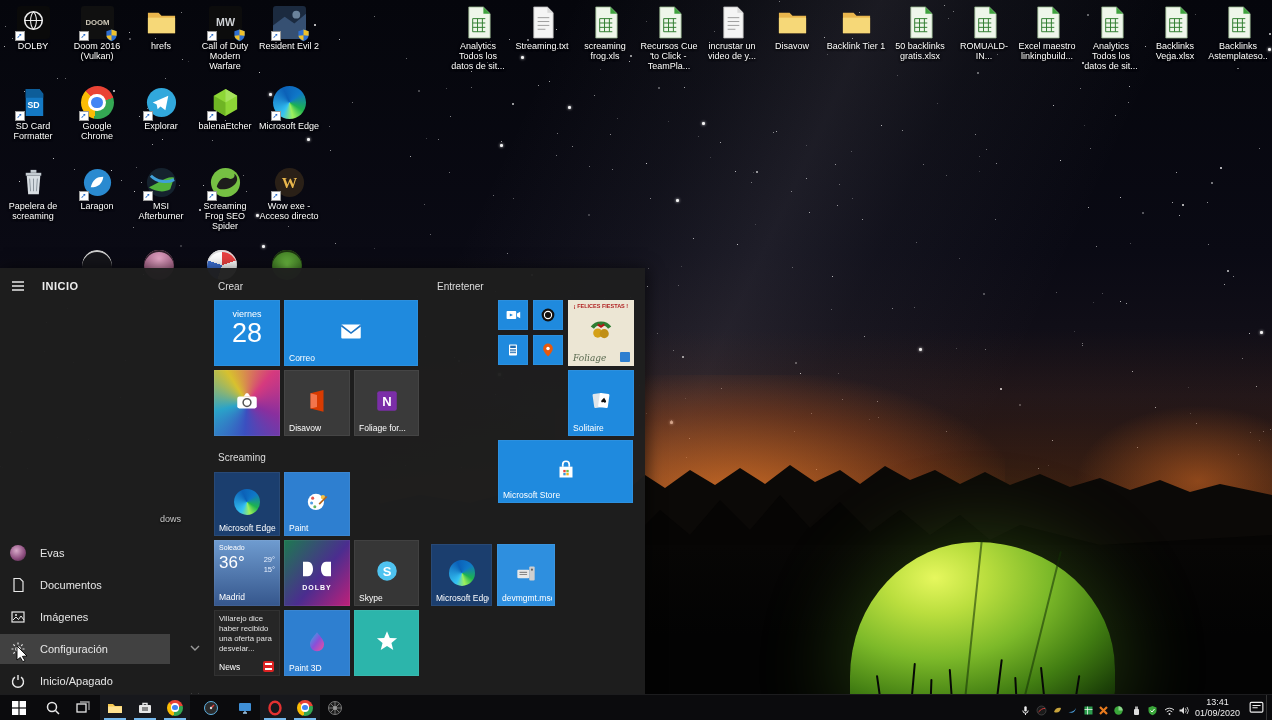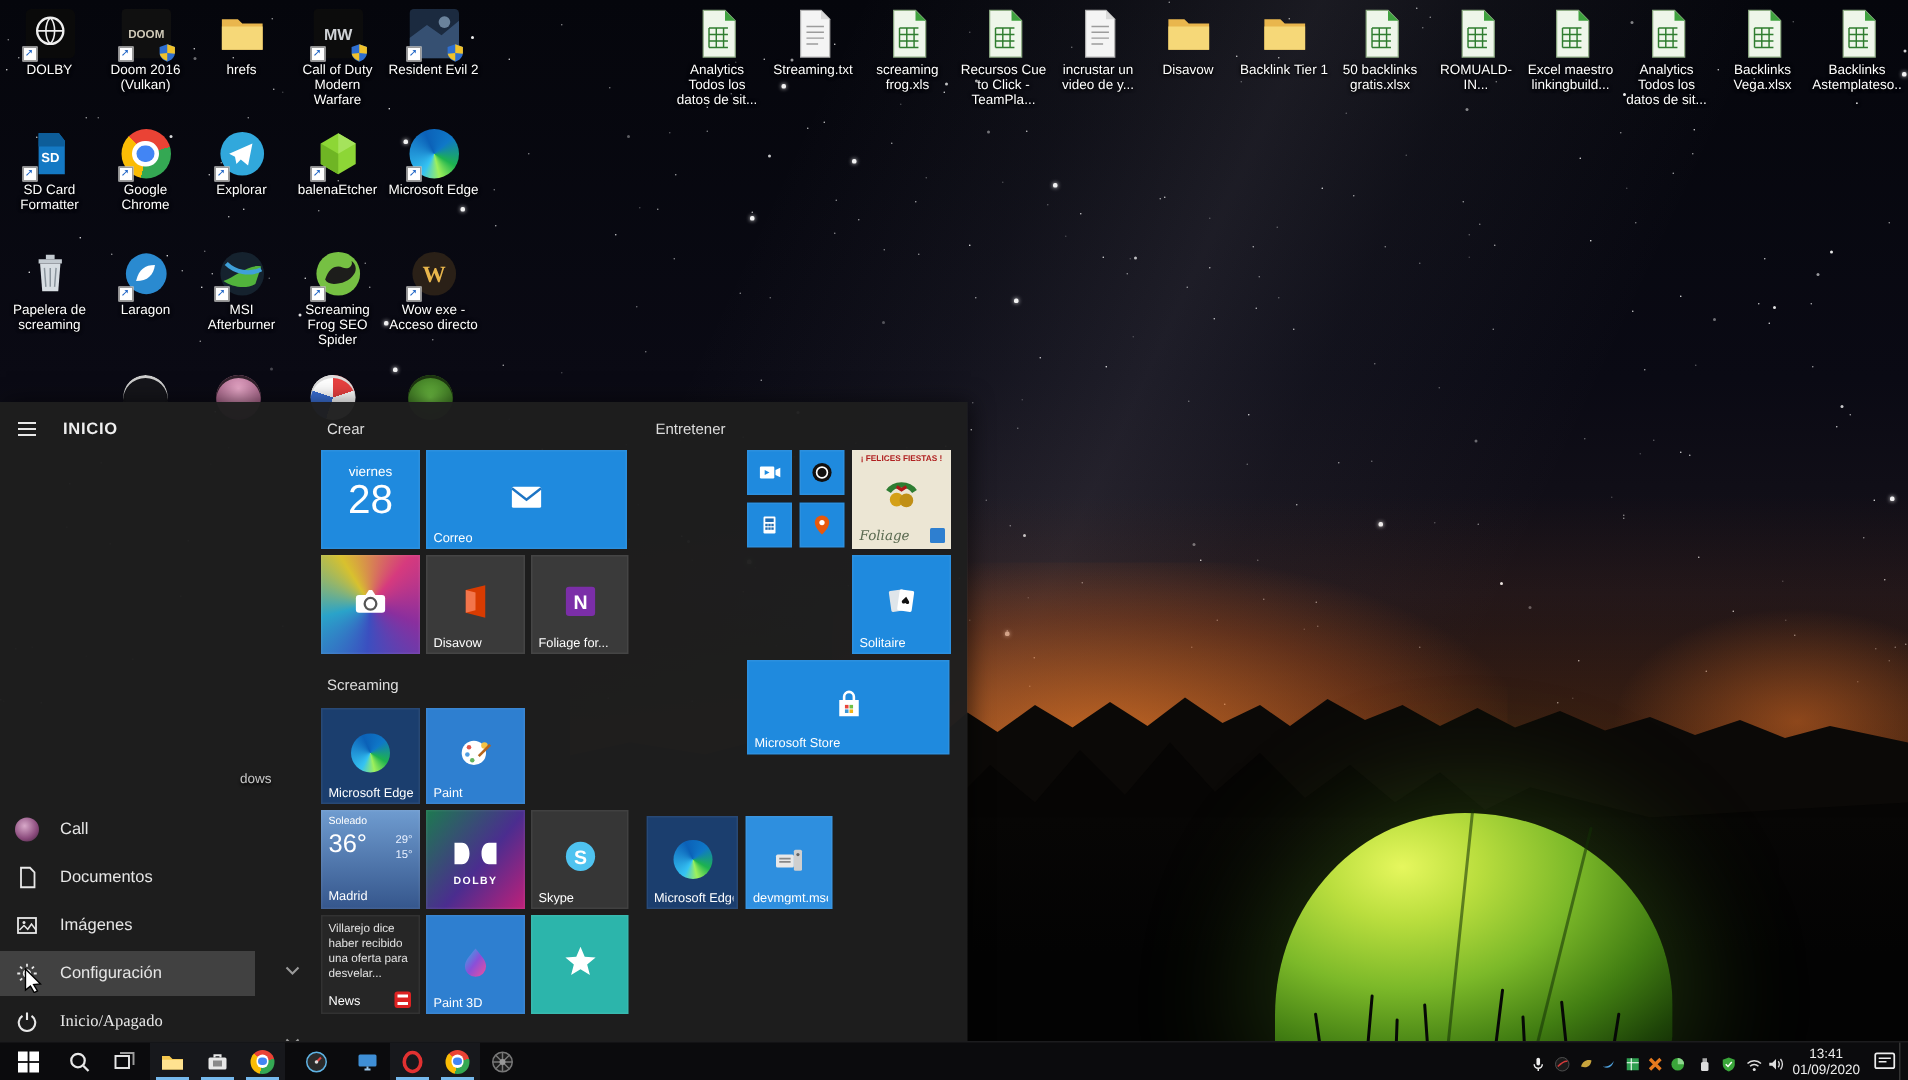--- a/index.html
+++ b/index.html
@@ -684,21 +684,21 @@
         <span class="navic"><svg viewBox="0 0 16 16">
               <path d="M2 4h12M2 8h12M2 12h12" stroke="#e8e8e8" stroke-width="1.4" fill="none"></path>
             </svg></span>
         <span id="start-title">INICIO</span>
       </div>
       <div id="nav-items">
           <div class="navit" style="top: 270px;">
             <span class="navic">
               <div class="avatar"></div>
             </span>
-            <span>Call</span>
+            <span>Evas</span>
           </div>
           <div class="navit" style="top: 302px;">
             <span class="navic"><svg viewBox="0 0 16 16" width="100%" height="100%">
                 <path d="M4 1.5h6l3 3v10H4z" fill="none" stroke="#e8e8e8" stroke-width="1.2"></path>
               </svg></span>
             <span>Documentos</span>
           </div>
           <div class="navit" style="top: 334px;">
             <span class="navic"><svg viewBox="0 0 16 16" width="100%" height="100%">
                 <rect x="2" y="3" width="12" height="10" fill="none" stroke="#e8e8e8" stroke-width="1.2"></rect>
@@ -709,21 +709,21 @@
           </div>
           <div class="navit hl" style="top: 366px;">
             <span class="navic"><svg viewBox="0 0 16 16" width="100%" height="100%">
                 <circle cx="8" cy="8" r="2.2" fill="none" stroke="#e8e8e8" stroke-width="1.2"></circle>
                 <g stroke="#e8e8e8" stroke-width="1.2">
                   <path d="M8 1.5v2M8 12.5v2M1.5 8h2M12.5 8h2M3.4 3.4l1.4 1.4M11.2 11.2l1.4 1.4M12.6 3.4l-1.4 1.4M4.8 11.2l-1.4 1.4"></path>
                 </g>
               </svg></span>
             <span>Configuración</span>
           </div>
-          <div class="navit" style="top: 398px; font-family: Liberation Serif, serif;">
+          <div class="navit" style="top: 398px;">
             <span class="navic"><svg viewBox="0 0 16 16" width="100%" height="100%">
                 <path d="M8 2v5" stroke="#e8e8e8" stroke-width="1.4"></path>
                 <path d="M5 4.2a5.5 5.5 0 1 0 6 0" fill="none" stroke="#e8e8e8" stroke-width="1.4"></path>
               </svg></span>
             <span>Inicio/Apagado</span>
           </div>
         </div>
     </div>
     <div id="chevrons">
         <div class="chev" style="top: 372px;"><svg viewBox="0 0 12 12" width="100%" height="100%">

